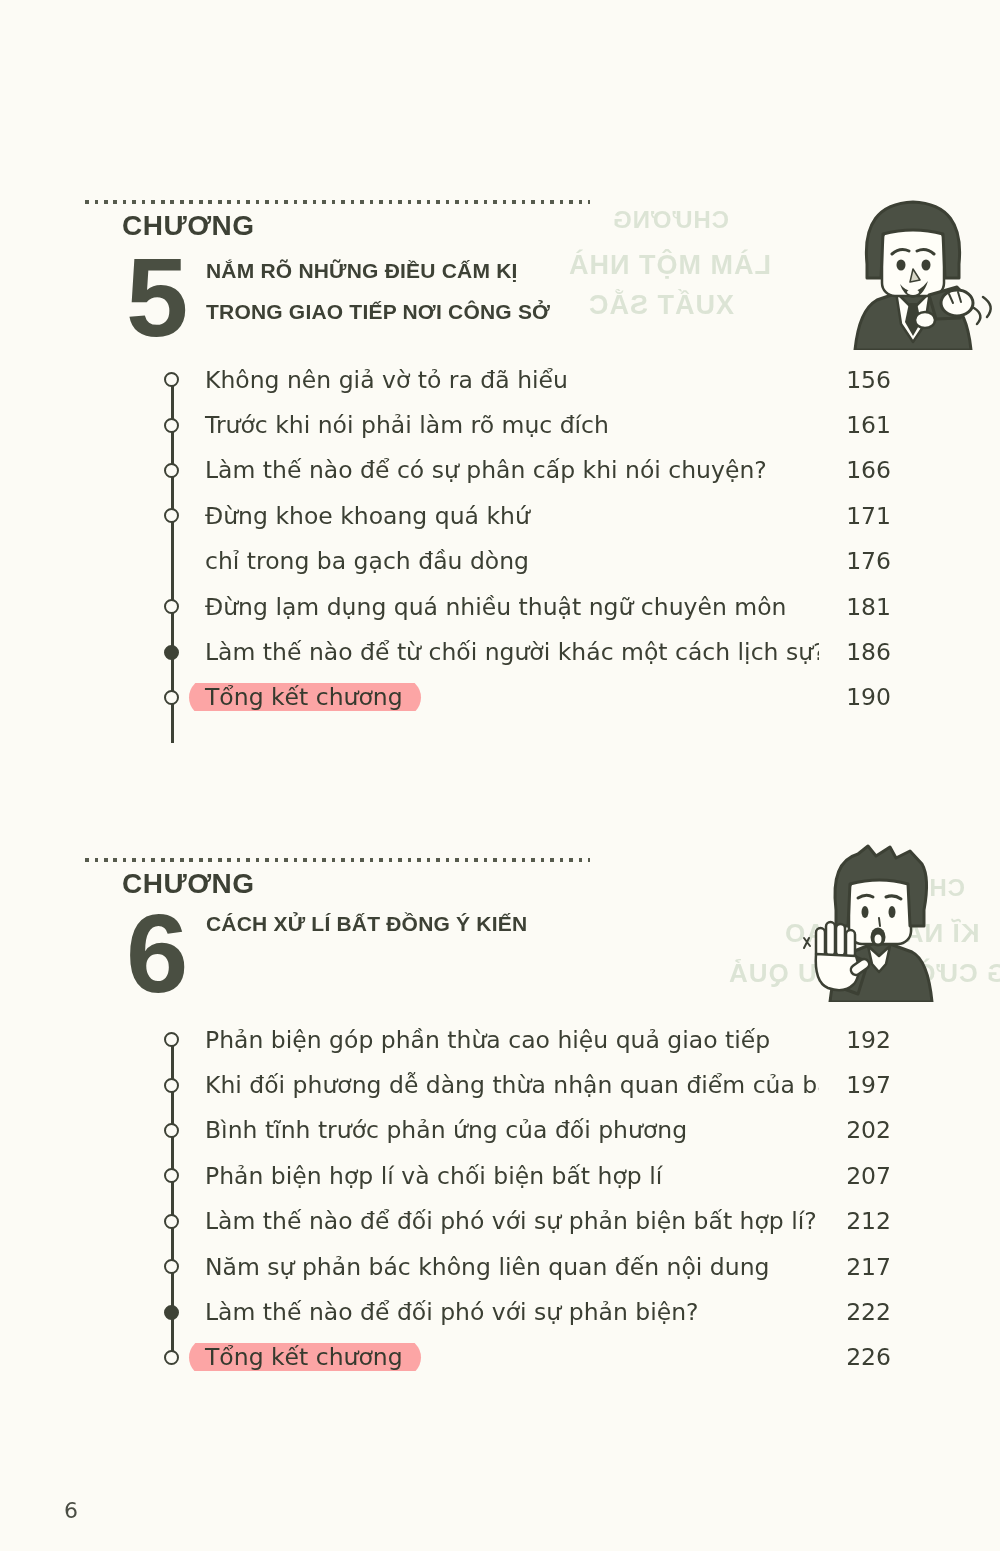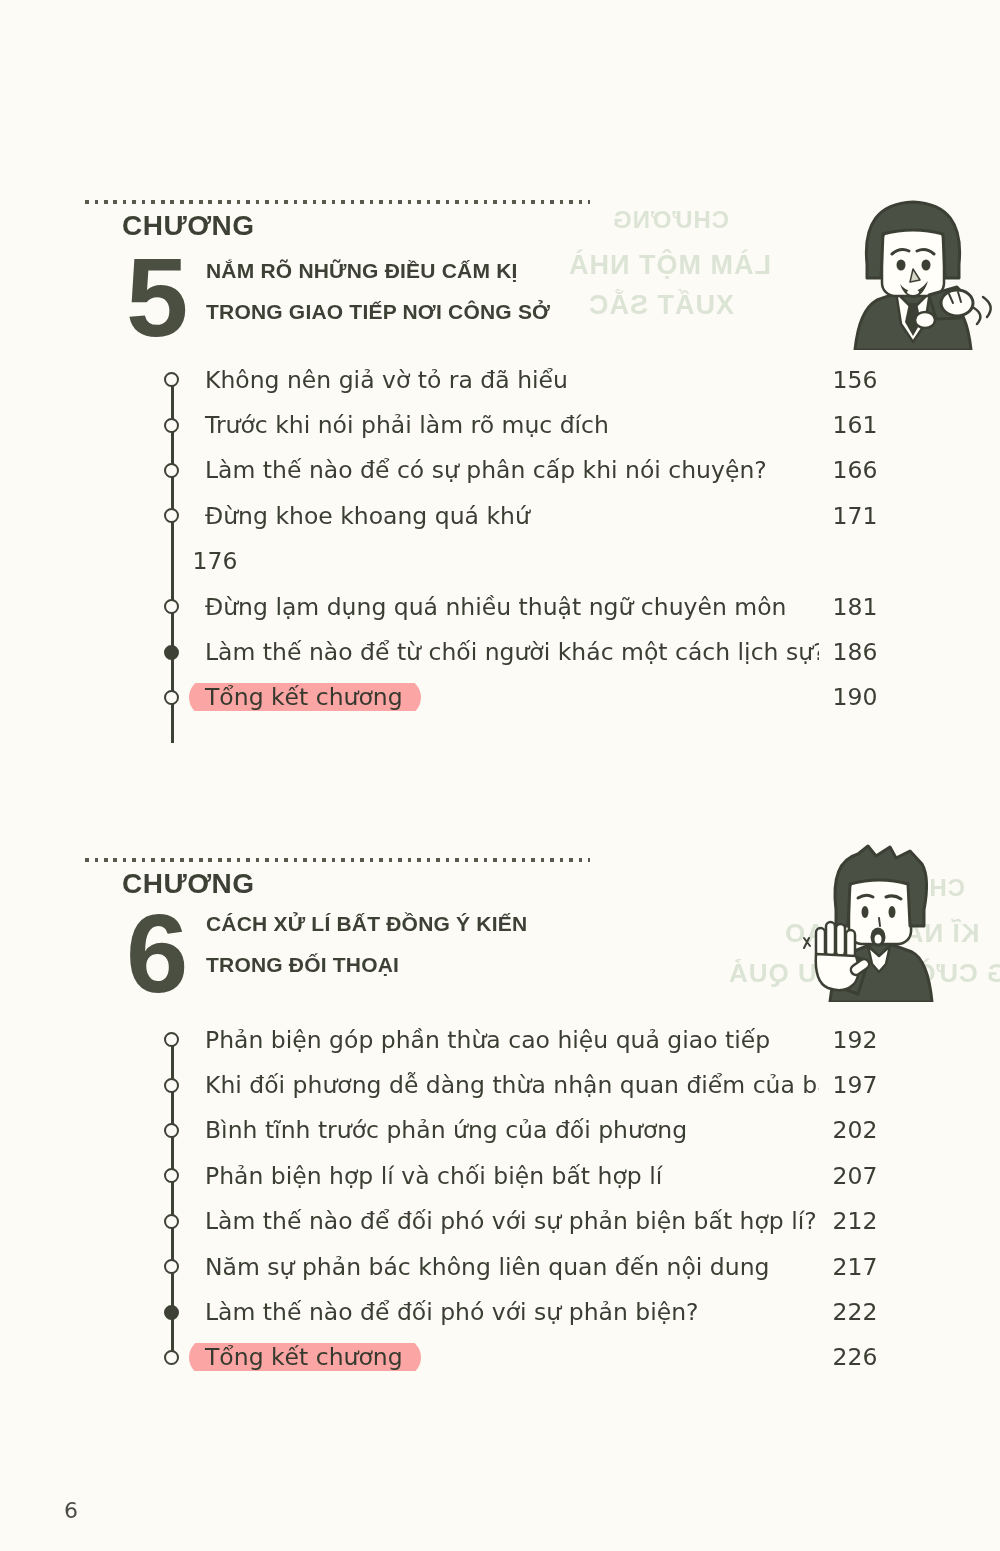--- a/index.html
+++ b/index.html
@@ -51,21 +51,21 @@
   .bullet.none{visibility:hidden;}
   .row-text{
     flex:1;padding-left:26px;font-size:23.5px;color:#3b3f33;
     white-space:nowrap;overflow:hidden;
   }
   .pill{
     background:#fca5a5;border-radius:20px;padding:5px 18px 6px 16px;margin-left:-16px;
     color:#363a2e;
   }
   .page-num{
-    flex:0 0 72px;text-align:center;font-size:23.5px;color:#3b3f33;
+    flex:0 0 72px;text-align:right;font-size:23.5px;color:#3b3f33;
   }
   
   .folio{
     position:absolute;left:64px;top:1498px;font-size:22px;color:#4a4d44;
   }
   svg .ink{stroke:#3c4034;stroke-linecap:round;stroke-linejoin:round;}
 </style>
 </head>
 <body>
 
@@ -129,20 +129,21 @@
         <span class="row-text">Làm thế nào để có sự phân cấp khi nói chuyện?</span>
         <span class="page-num">166</span>
       </li>
       <li class="toc-row">
         <span class="bullet open"></span>
         <span class="row-text">Đừng khoe khoang quá khứ</span>
         <span class="page-num">171</span>
       </li>
       <li class="toc-row">
         <span class="bullet none"></span>
+        <span class="row-text">chỉ trong ba gạch đầu dòng</span>
         <span class="page-num">176</span>
       </li>
       <li class="toc-row">
         <span class="bullet open"></span>
         <span class="row-text">Đừng lạm dụng quá nhiều thuật ngữ chuyên môn</span>
         <span class="page-num">181</span>
       </li>
       <li class="toc-row">
         <span class="bullet filled"></span>
         <span class="row-text">Làm thế nào để từ chối người khác một cách lịch sự?</span>
@@ -154,21 +155,20 @@
         <span class="page-num">190</span>
       </li>
       <div class="connector" style="top: 22.7px; height: 363.2px;"></div>
     </ul>
 
   <div class="dotted" style="top:858px"></div>
   <div class="chuong" style="top:868px">CHƯƠNG</div>
   <div class="bignum" style="top:906px">6</div>
   <div class="chap-title" style="top:903px">
     <div>CÁCH XỬ LÍ BẤT ĐỒNG Ý KIẾN</div>
-    <div>TRONG ĐỐI THOẠI</div>
   </div>
 
   <div class="character" style="left:792px;top:842px;width:165px;height:160px">
     <svg width="165" height="160" viewBox="0 0 165 160">
       <path class="ink" d="M38,160 Q42,120 60,110 L80,102 L98,102 L120,110 Q136,118 140,160 Z" fill="#4b5044" stroke-width="3"></path>
       <path class="ink" d="M76,104 L87,114 L98,104 L94,122 L87,130 L80,122 Z" fill="#fffef8" stroke-width="2.5"></path>
       <rect class="ink" x="51" y="64" width="10" height="16" rx="4" fill="#fffef8" stroke-width="2.5"></rect>
       <rect class="ink" x="115" y="64" width="10" height="16" rx="4" fill="#fffef8" stroke-width="2.5"></rect>
       <rect class="ink" x="57" y="36" width="62" height="66" rx="13" fill="#fffef8" stroke-width="2.5"></rect>
       <path class="ink" d="M44,68 Q38,20 66,12 L76,4 L84,14 L98,5 L104,16 L118,9 L130,22 Q138,36 132,68 L132,84 L118,84 L116,42 Q88,34 58,42 L56,84 L44,84 Z" fill="#4b5044" stroke-width="3"></path>

